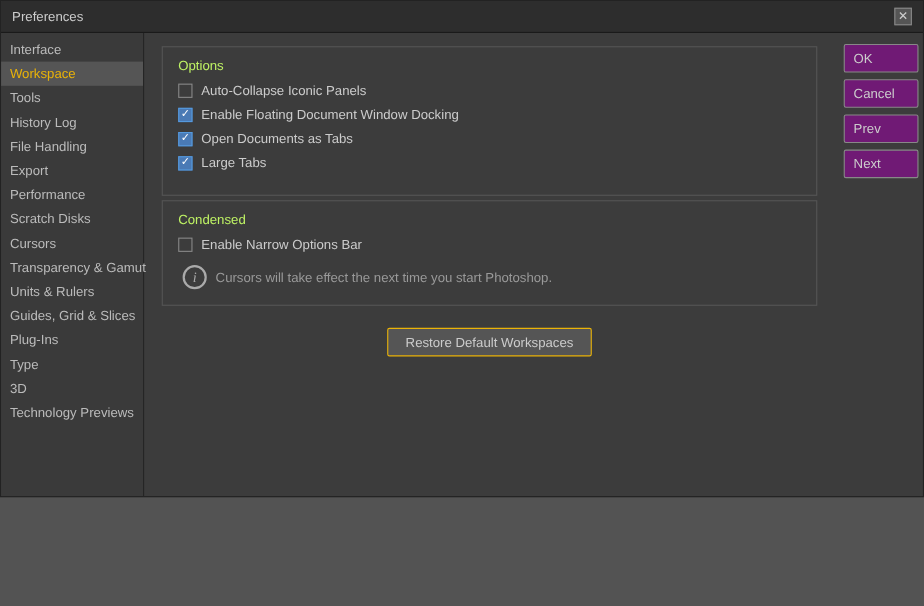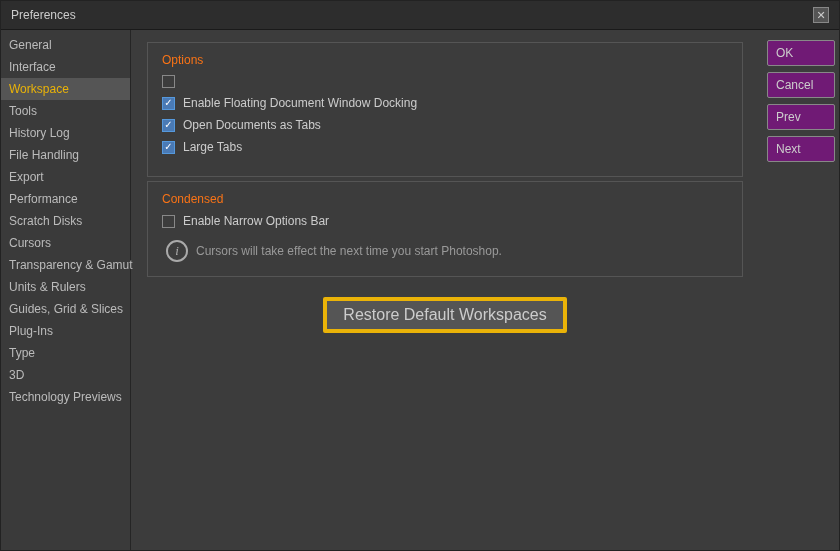--- a/index.html
+++ b/index.html
@@ -7,21 +7,21 @@
       background: #535353;
       font-family: Arial, sans-serif;
       font-size: 12px;
       color: #ccc;
       width: 840px;
       height: 551px;
       overflow: hidden;
     }
     .dialog {
       width: 840px;
-      height: 551px;
+      height: 452px;
       background: #3c3c3c;
       border: 1px solid #222;
       display: flex;
       flex-direction: column;
     }
     .title-bar {
       background: #2d2d2d;
       padding: 6px 10px;
       display: flex;
       align-items: center;
@@ -88,21 +88,21 @@
       border: 1px solid #888;
       color: #ccc;
       font-size: 12px;
       padding: 5px 8px;
       cursor: pointer;
       border-radius: 2px;
       width: 68px;
       text-align: left;
     }
     .section-label {
-      color: #f97316;
+      color: #bef264;
       font-size: 12px;
       margin-bottom: 8px;
     }
     .option-item {
       display: flex;
       align-items: center;
       margin-bottom: 8px;
       gap: 8px;
     }
     .option-item label {
@@ -159,23 +159,23 @@
       color: #999;
       font-size: 12px;
     }
     .restore-btn-row {
       margin-top: 20px;
       display: flex;
       justify-content: center;
     }
     .restore-btn {
       background: #555;
-      border: 4px solid #eab308;
-      color: #ccc;
-      font-size: 16px;
+      border: 1px solid #eab308;
+      color: #ccc;
+      font-size: 12px;
       padding: 5px 16px;
       cursor: pointer;
       border-radius: 2px;
     }
     .options-box {
       border: 1px solid #555;
       padding: 10px 14px 14px 14px;
       margin-bottom: 4px;
     }
     .condensed-box {
@@ -189,21 +189,20 @@
 <div class="dialog">
 
   <div class="title-bar">
     <span class="title-bar-text">Preferences</span>
     <button class="close-btn">✕</button>
   </div>
 
   <div class="dialog-body">
 
     <div class="sidebar">
-    <div class="sidebar-item">General</div>
         <div class="sidebar-item">Interface</div>
         <div class="sidebar-item active">Workspace</div>
         <div class="sidebar-item">Tools</div>
         <div class="sidebar-item">History Log</div>
         <div class="sidebar-item">File Handling</div>
         <div class="sidebar-item">Export</div>
         <div class="sidebar-item">Performance</div>
         <div class="sidebar-item">Scratch Disks</div>
         <div class="sidebar-item">Cursors</div>
         <div class="sidebar-item">Transparency &amp; Gamut</div>
@@ -215,20 +214,21 @@
         <div class="sidebar-item">Technology Previews</div>
       </div>
 
     <div class="main-content">
 
       <div class="options-box">
         <div class="section-label">Options</div>
 
         <div class="option-item">
           <div class="checkbox-custom"></div>
+          <label>Auto-Collapse Iconic Panels</label>
         </div>
         <div class="option-item">
           <div class="checkbox-custom checked"></div>
           <label>Enable Floating Document Window Docking</label>
         </div>
         <div class="option-item">
           <div class="checkbox-custom checked"></div>
           <label>Open Documents as Tabs</label>
         </div>
         <div class="option-item">

